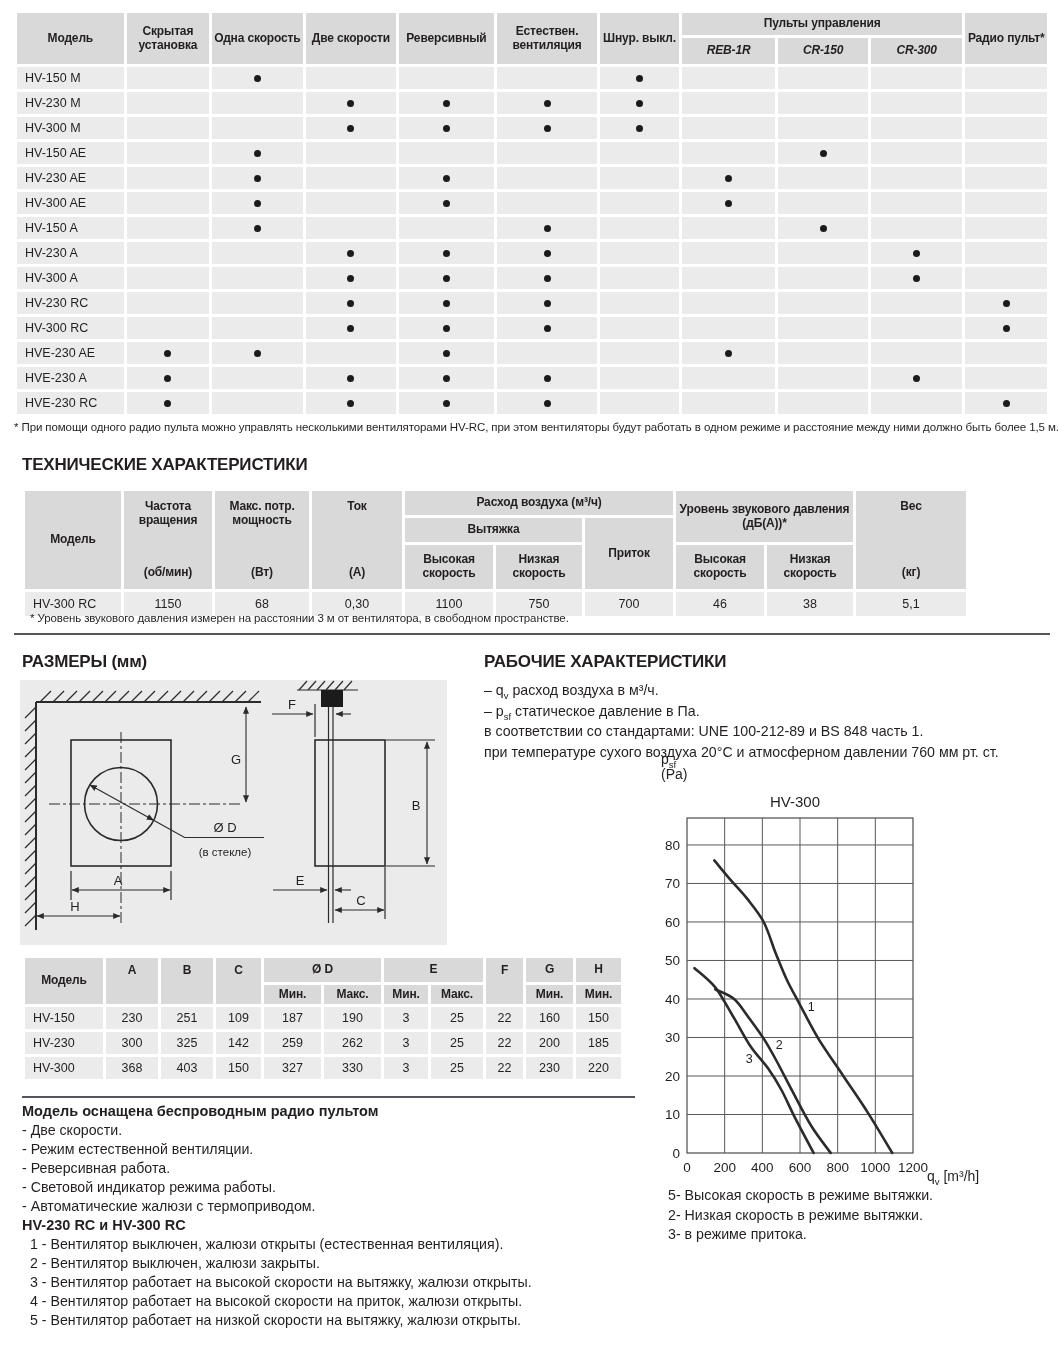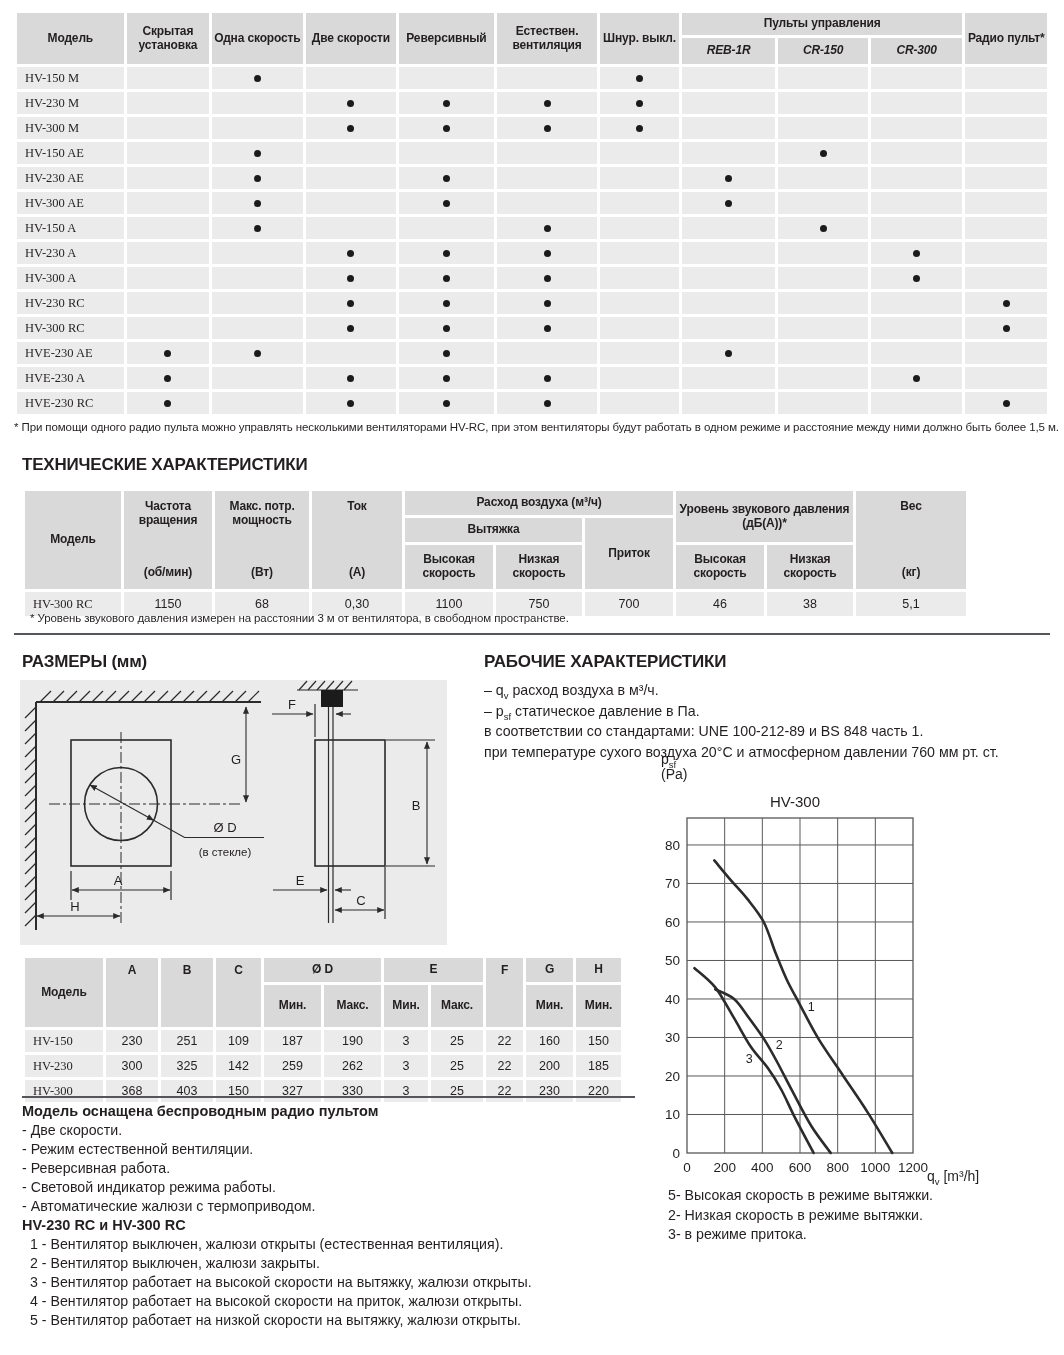--- a/index.html
+++ b/index.html
@@ -4,37 +4,37 @@
 <style>
   * { margin:0; padding:0; box-sizing:border-box; }
   html,body { background:#fff; }
   body { font-family:"Liberation Sans", sans-serif; color:#231f20; }
   #page { position:relative; width:1064px; height:1355px; background:#fff; overflow:hidden; }
 
   table.tbl { position:absolute; border-collapse:separate; border-spacing:3px; table-layout:fixed; }
   .tbl th { background:#d9d9d9; font-weight:bold; font-size:12px; text-align:center;
             line-height:1.15; letter-spacing:-0.15px; padding:2px 2px; vertical-align:middle; }
   .tbl td { background:#ebebeb; font-size:12.5px; text-align:center; padding:1px 2px; height:22px; }
-  .tbl td.model { text-align:left; padding-left:8px; white-space:nowrap;font-family:Liberation Serif, serif; }
+  .tbl td.model { text-align:left; padding-left:8px; white-space:nowrap; }
   .dot { display:inline-block; width:7px; height:7px; border-radius:50%; background:#1b1b1b; }
 
   #feat-table { left:14px; top:10px; width:1036px; }
   #feat-table tr.hr1 th { height:22px; }
   #feat-table tr.hr2 th { height:26px;font-style:italic; }
 
   #spec-table { left:22px; top:488px; width:947px; }
   #spec-table tr.sr1 th { height:24px; }
   #spec-table tr.sr2 th { height:24px; }
   #spec-table tr.sr3 th { height:44px; }
   #spec-table tbody td { height:24px; }
   .colhead { display:flex; flex-direction:column; justify-content:space-between; align-items:center; height:84px; padding:2px 0; }
 
   #dims-table { left:22px; top:955px; width:600px; }
   #dims-table tr.dr1 th { height:24px; }
-  #dims-table tr.dr2 th { height:42px; }
+  #dims-table tr.dr2 th { height:19px; }
   #dims-table th.top { vertical-align:top; padding-top:6px; }
 
   .heading { position:absolute; font-size:17px; font-weight:bold; letter-spacing:-0.2px; white-space:nowrap; }
   .footnote { position:absolute; font-size:11.5px; letter-spacing:-0.1px; white-space:nowrap; }
   .divider { position:absolute; height:1.5px; background:#55565a; }
 
   #dims-panel { position:absolute; left:20px; top:680px; width:427px; height:265px; background:#ebebeb; }
   #dims-svg .wl { stroke:#2b2b2b; stroke-width:2; }
   #dims-svg .ol { stroke:#2b2b2b; stroke-width:1.6; fill:none; }
   #dims-svg .thin { stroke:#2b2b2b; stroke-width:1.2; fill:none; }

